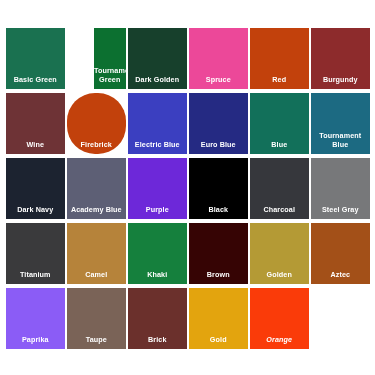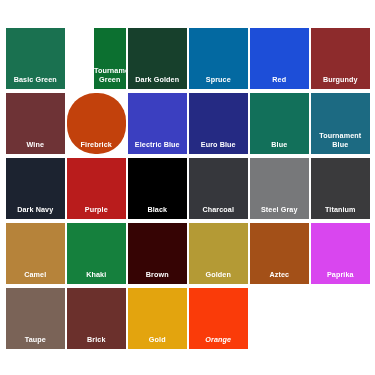--- a/index.html
+++ b/index.html
@@ -52,24 +52,24 @@
 <div id="swatch-grid">
     <div class="swatch" style="background-color: rgb(26, 113, 80);">
       <span class="swatch-label" style="color: rgb(255, 255, 255);">Basic Green</span>
     </div>
     <div class="swatch" style="background-color: rgb(12, 112, 48); margin-left: 27px;">
       <span class="swatch-label" style="color: rgb(255, 255, 255);">Tournament Green</span>
     </div>
     <div class="swatch" style="background-color: rgb(23, 64, 44);">
       <span class="swatch-label" style="color: rgb(255, 255, 255);">Dark Golden</span>
     </div>
-    <div class="swatch" style="background-color: #0369a1;">
+    <div class="swatch" style="background-color: #ec4899;">
       <span class="swatch-label" style="color: rgb(255, 255, 255);">Spruce</span>
     </div>
-    <div class="swatch" style="background-color: #1d4ed8;">
+    <div class="swatch" style="background-color: #c2410c;">
       <span class="swatch-label" style="color: rgb(255, 255, 255);">Red</span>
     </div>
     <div class="swatch" style="background-color: rgb(141, 43, 44);">
       <span class="swatch-label" style="color: rgb(255, 255, 255);">Burgundy</span>
     </div>
     <div class="swatch" style="background-color: rgb(110, 51, 54);">
       <span class="swatch-label" style="color: rgb(255, 255, 255);">Wine</span>
     </div>
     <div class="swatch" style="background-color: #c2410c; border-radius: 28px;">
       <span class="swatch-label" style="color: rgb(255, 255, 255);">Firebrick</span>
@@ -82,21 +82,24 @@
     </div>
     <div class="swatch" style="background-color: rgb(18, 112, 90);">
       <span class="swatch-label" style="color: rgb(255, 255, 255);">Blue</span>
     </div>
     <div class="swatch" style="background-color: rgb(28, 106, 130);">
       <span class="swatch-label" style="color: rgb(255, 255, 255);">Tournament Blue</span>
     </div>
     <div class="swatch" style="background-color: rgb(28, 35, 48);">
       <span class="swatch-label" style="color: rgb(255, 255, 255);">Dark Navy</span>
     </div>
-    <div class="swatch" style="background-color: #b91c1c;">
+    <div class="swatch" style="background-color: rgb(93, 95, 117);">
+      <span class="swatch-label" style="color: rgb(255, 255, 255);">Academy Blue</span>
+    </div>
+    <div class="swatch" style="background-color: #6d28d9;">
       <span class="swatch-label" style="color: rgb(255, 255, 255);">Purple</span>
     </div>
     <div class="swatch" style="background-color: rgb(0, 0, 0);">
       <span class="swatch-label" style="color: rgb(255, 255, 255);">Black</span>
     </div>
     <div class="swatch" style="background-color: rgb(54, 55, 60);">
       <span class="swatch-label" style="color: rgb(255, 255, 255);">Charcoal</span>
     </div>
     <div class="swatch" style="background-color: rgb(119, 120, 122);">
       <span class="swatch-label" style="color: rgb(255, 255, 255);">Steel Gray</span>
@@ -112,21 +115,21 @@
     </div>
     <div class="swatch" style="background-color: rgb(54, 4, 4);">
       <span class="swatch-label" style="color: rgb(255, 255, 255);">Brown</span>
     </div>
     <div class="swatch" style="background-color: rgb(180, 154, 53);">
       <span class="swatch-label" style="color: rgb(255, 255, 255);">Golden</span>
     </div>
     <div class="swatch" style="background-color: rgb(163, 80, 24);">
       <span class="swatch-label" style="color: rgb(255, 255, 255);">Aztec</span>
     </div>
-    <div class="swatch" style="background-color: #d946ef;">
+    <div class="swatch" style="background-color: #8b5cf6;">
       <span class="swatch-label" style="color: rgb(255, 255, 255);">Paprika</span>
     </div>
     <div class="swatch" style="background-color: rgb(122, 99, 87);">
       <span class="swatch-label" style="color: rgb(255, 255, 255);">Taupe</span>
     </div>
     <div class="swatch" style="background-color: rgb(107, 48, 44);">
       <span class="swatch-label" style="color: rgb(255, 255, 255);">Brick</span>
     </div>
     <div class="swatch" style="background-color: rgb(227, 164, 14);">
       <span class="swatch-label" style="color: rgb(255, 255, 255); margin-top: 20px;">Gold</span>

